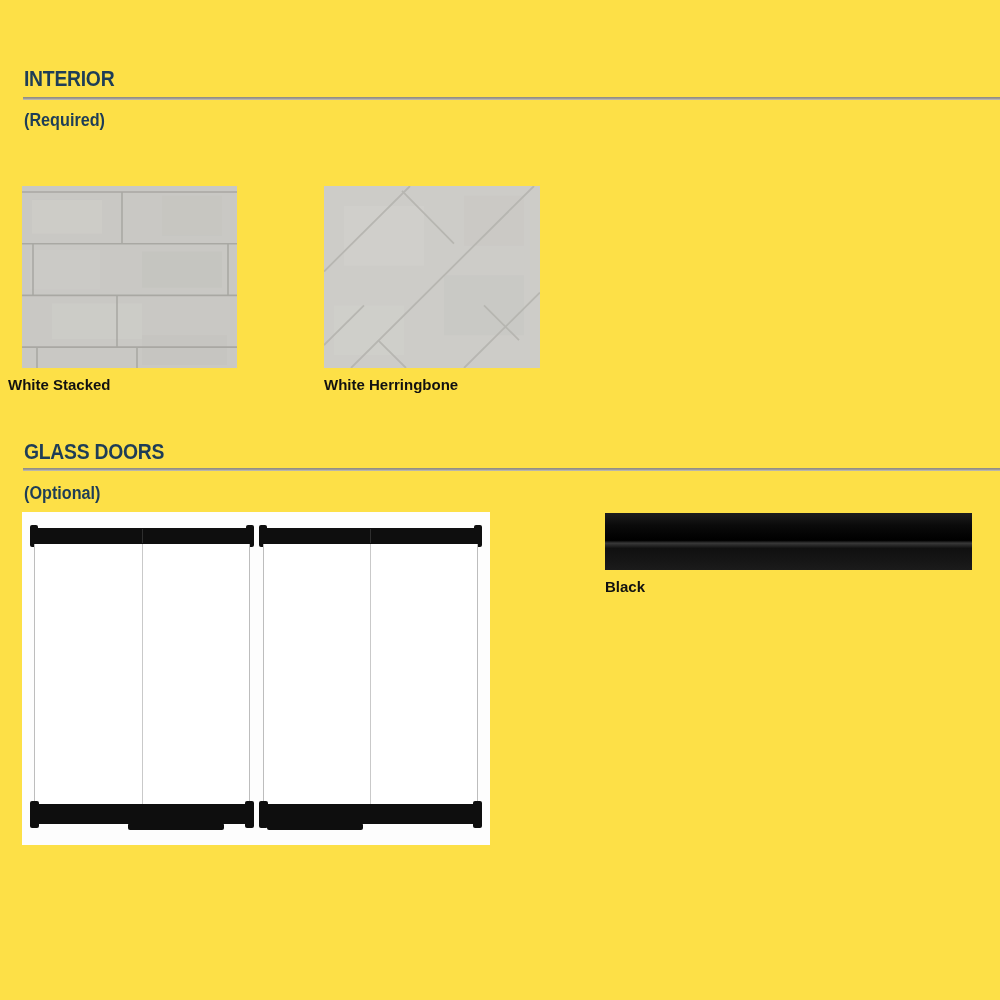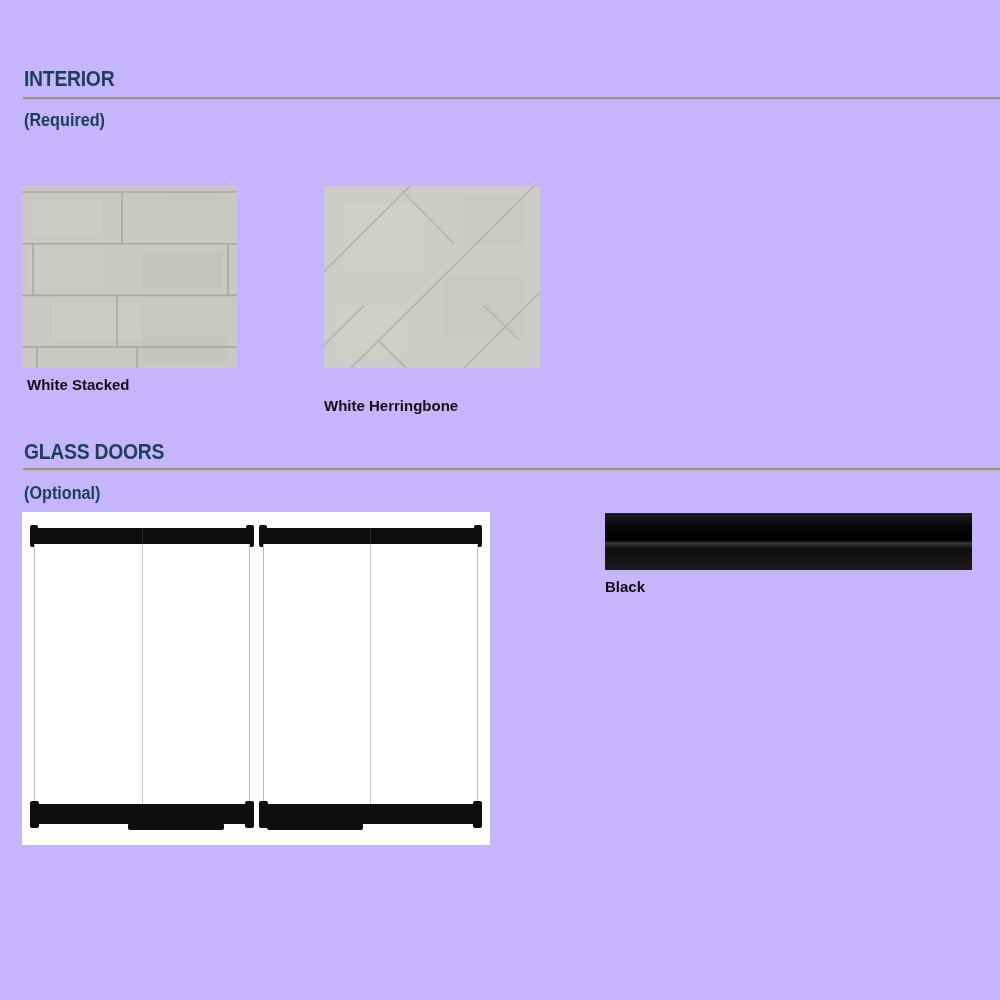--- a/index.html
+++ b/index.html
@@ -1,20 +1,20 @@
 <!DOCTYPE html>
 <html><head>
 <meta charset="utf-8">
 <style>
   * { margin:0; padding:0; box-sizing:border-box; }
   html,body { background:#ffffff; }
   .page {
     position:relative;
     width:1000px; height:1000px;
-    background:#c4b5fd;
+    background:#fde047;
     font-family:"Liberation Sans", sans-serif;
     color:#1a1a1a;
     overflow:hidden;
   }
   
   .section-title {
     position:absolute; left:24px;
     font-size:22px; font-weight:bold;
     color:#1e3d57;
     letter-spacing:-0.3px;
@@ -155,23 +155,23 @@
         <line x1="27" y1="183" x2="210" y2="0"></line>
         <line x1="140" y1="183" x2="216" y2="107"></line>
         <line x1="0" y1="160" x2="40" y2="120"></line>
         <line x1="78" y1="5" x2="130" y2="58"></line>
         <line x1="54" y1="155" x2="82" y2="183"></line>
         <line x1="160" y1="120" x2="195" y2="155"></line>
       </g>
     </svg>
   </div>
 
-  <div class="swatch-label" style="left:27px; top:376px;">White Stacked</div>
-
-  <div class="swatch-label" style="left:324px; top:376px;margin-top:21px;">White Herringbone</div>
+  <div class="swatch-label" style="left:8px; top:376px;">White Stacked</div>
+
+  <div class="swatch-label" style="left:324px; top:376px;">White Herringbone</div>
 
   <div class="section-title" style="top:439px;">GLASS DOORS</div>
 
   <div class="section-rule" style="top:468px;"></div>
 
   <div class="requirement" style="top:483px;">(Optional)</div>
 
   <div class="doors">
     <div class="door-unit unit-left">
       <div class="top-rail">

